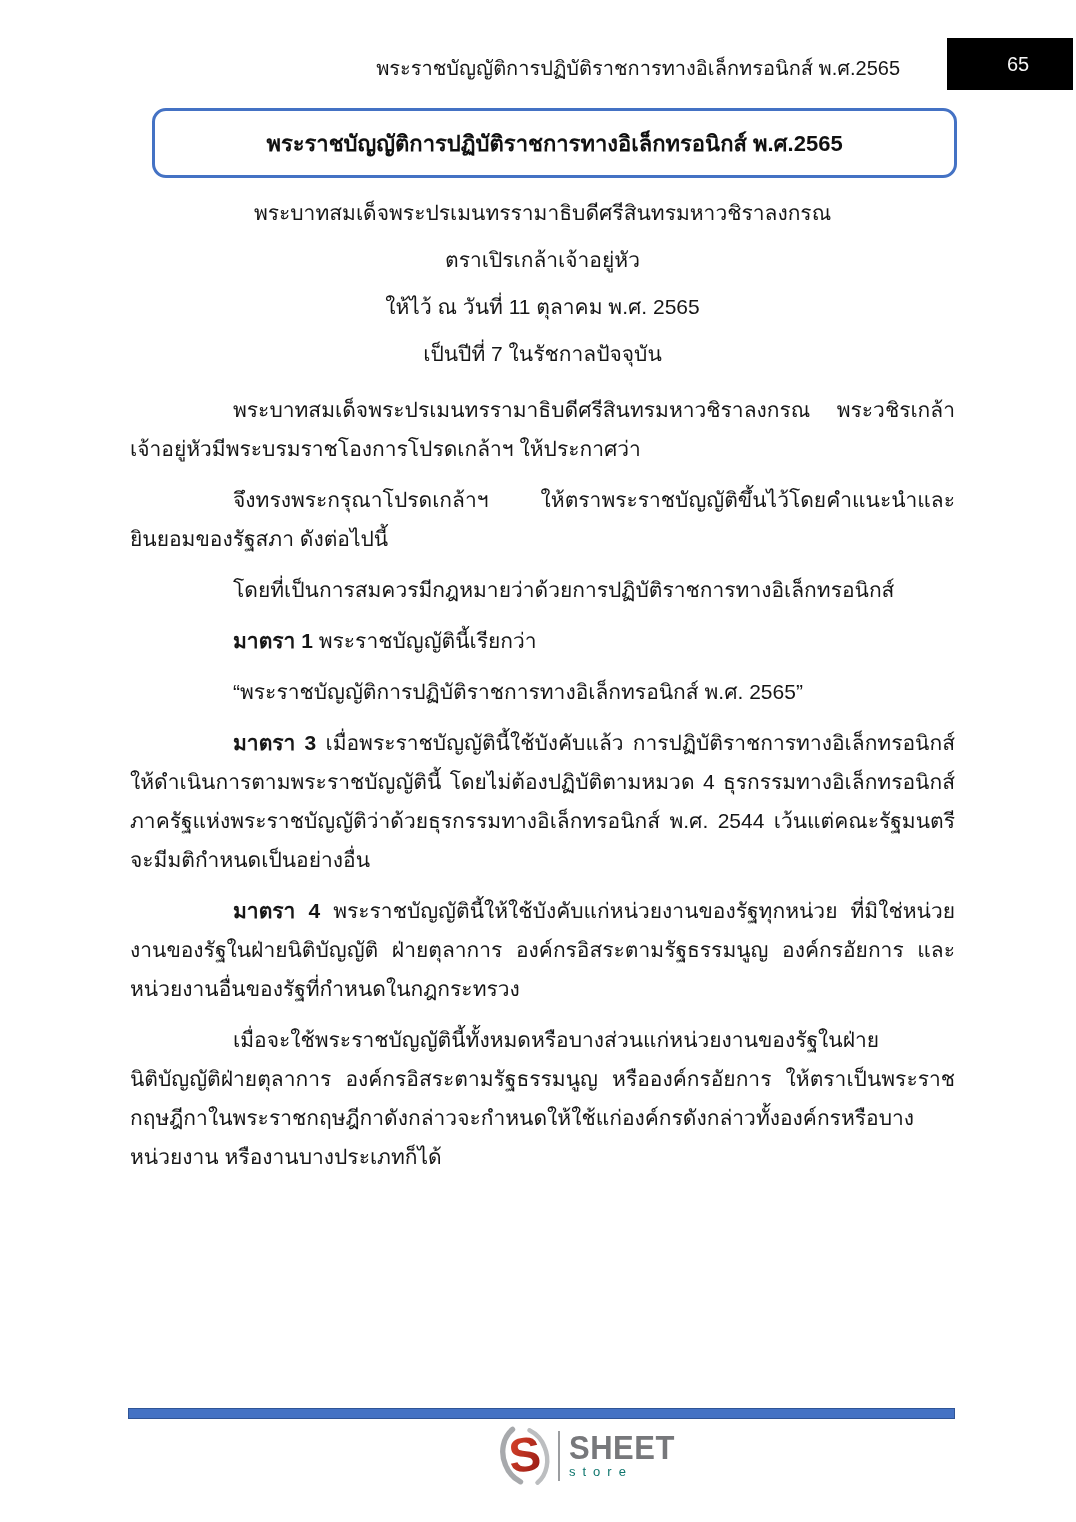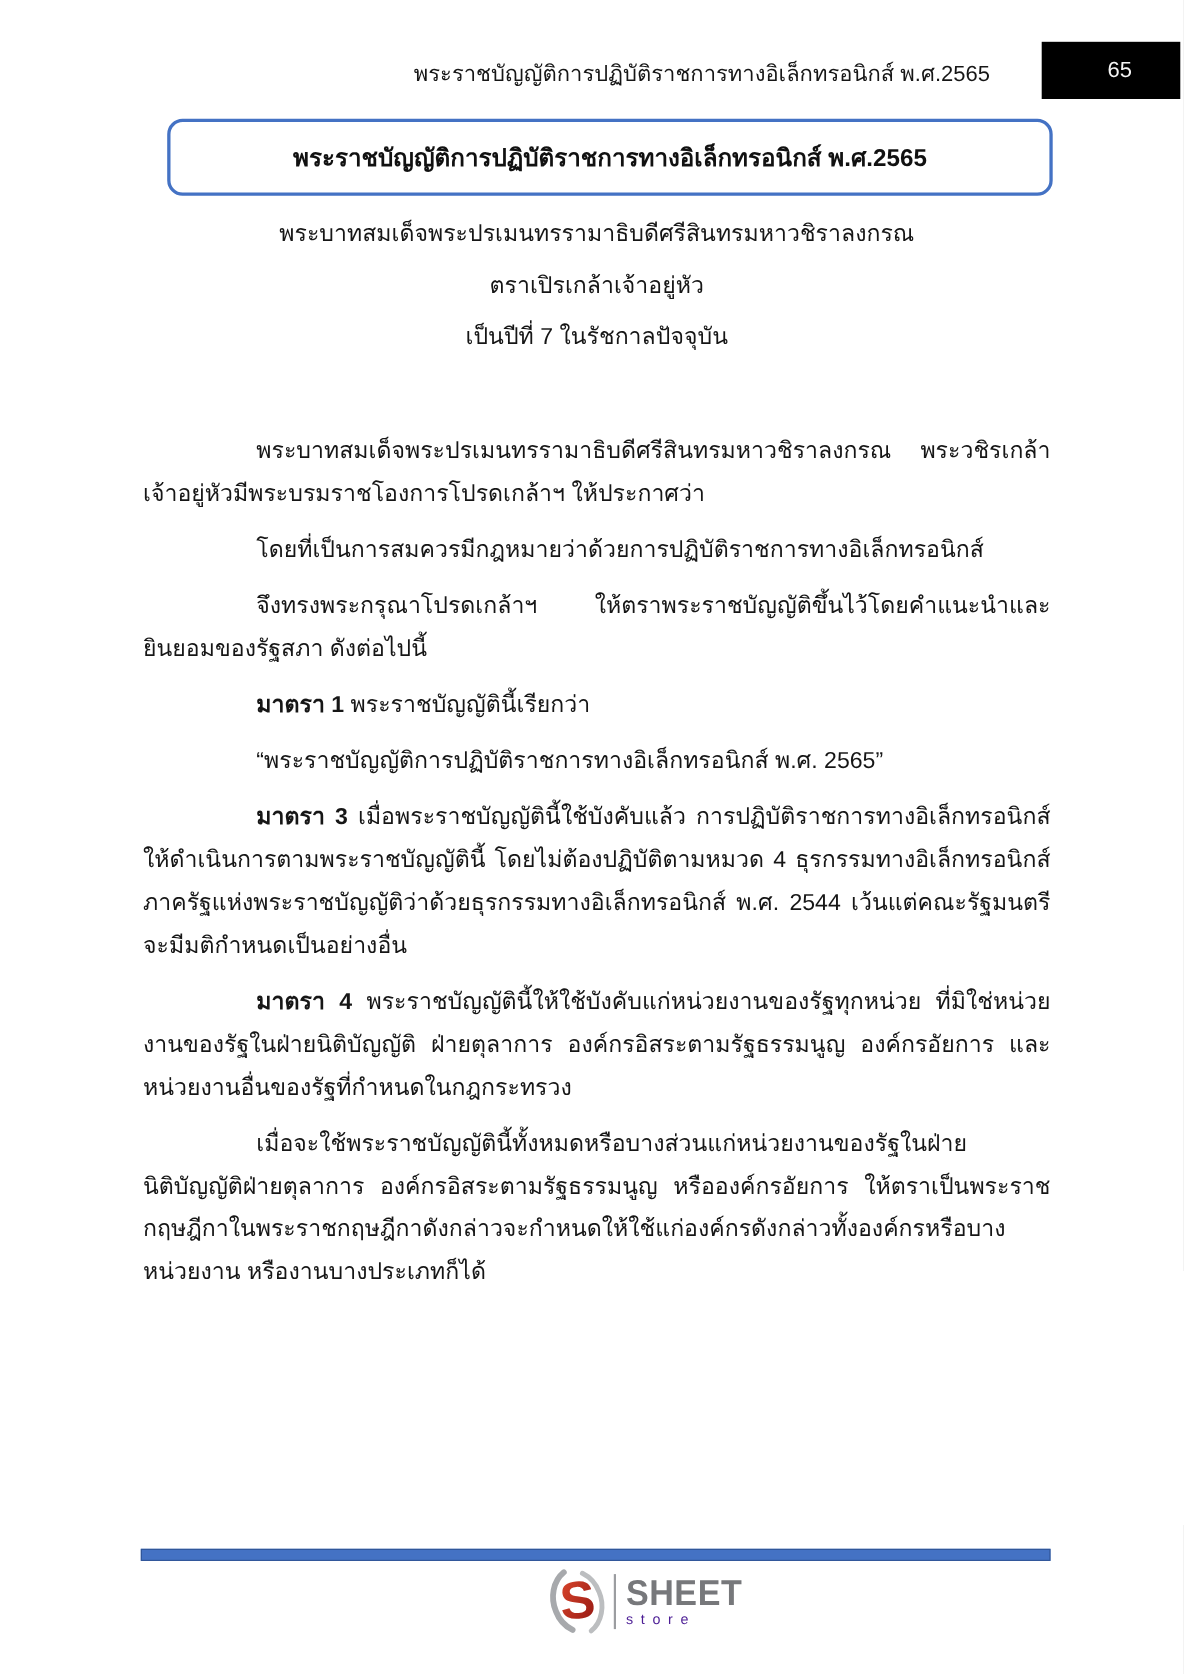--- a/index.html
+++ b/index.html
@@ -46,48 +46,49 @@
   .footer-logo {
     position:absolute; top:1424px; left:498px; display:flex; align-items:center;
   }
   .logo-icon { width:54px; height:64px; }
   .logo-divider { width:2px; height:50px; background:#9b9da0; margin:0 9px 0 6px; }
   .brand-name {
     font-size:31px; font-weight:bold; color:#77787b; letter-spacing:0.5px;
     line-height:30px; transform:scaleY(1.05);
   }
   .brand-sub {
-    font-size:13px; color:#4c1d95; letter-spacing:7px; margin-top:1px; line-height:14px;
+    font-size:13px; color:#0f766e; letter-spacing:7px; margin-top:1px; line-height:14px;
   }
 </style>
 </head>
 <body>
 
 <div class="page">
 
   <div class="header-title">พระราชบัญญัติการปฏิบัติราชการทางอิเล็กทรอนิกส์ พ.ศ.2565</div>
 
   <div class="page-badge">
     <span>65</span>
   </div>
 
   <div class="title-box">
     <span>พระราชบัญญัติการปฏิบัติราชการทางอิเล็กทรอนิกส์ พ.ศ.2565</span>
   </div>
 
   <div class="preamble">
     <p>พระบาทสมเด็จพระปรเมนทรรามาธิบดีศรีสินทรมหาวชิราลงกรณ</p>
     <p>ตราเปิรเกล้าเจ้าอยู่หัว</p>
+    <p>ให้ไว้ ณ วันที่ 11 ตุลาคม พ.ศ. 2565</p>
     <p>เป็นปีที่ 7 ในรัชกาลปัจจุบัน</p>
   </div>
 
   <div class="body-text">
     <p><span class="sec"></span><span>พระบาทสมเด็จพระปรเมนทรรามาธิบดีศรีสินทรมหาวชิราลงกรณ พระวชิรเกล้าเจ้าอยู่หัวมีพระบรมราชโองการโปรดเกล้าฯ ให้ประกาศว่า</span></p>
+    <p><span class="sec"></span><span>จึงทรงพระกรุณาโปรดเกล้าฯ ให้ตราพระราชบัญญัติขึ้นไว้โดยคำแนะนำและยินยอมของรัฐสภา ดังต่อไปนี้</span></p>
     <p><span class="sec"></span><span>โดยที่เป็นการสมควรมีกฎหมายว่าด้วยการปฏิบัติราชการทางอิเล็กทรอนิกส์</span></p>
-    <p><span class="sec"></span><span>จึงทรงพระกรุณาโปรดเกล้าฯ ให้ตราพระราชบัญญัติขึ้นไว้โดยคำแนะนำและยินยอมของรัฐสภา ดังต่อไปนี้</span></p>
     <p><span class="sec">มาตรา 1 </span><span>พระราชบัญญัตินี้เรียกว่า</span></p>
     <p><span class="sec"></span><span>“พระราชบัญญัติการปฏิบัติราชการทางอิเล็กทรอนิกส์ พ.ศ. 2565”</span></p>
     <p><span class="sec">มาตรา 3 </span><span>เมื่อพระราชบัญญัตินี้ใช้บังคับแล้ว การปฏิบัติราชการทางอิเล็กทรอนิกส์ให้ดำเนินการตามพระราชบัญญัตินี้ โดยไม่ต้องปฏิบัติตามหมวด 4 ธุรกรรมทางอิเล็กทรอนิกส์ภาครัฐแห่งพระราชบัญญัติว่าด้วยธุรกรรมทางอิเล็กทรอนิกส์ พ.ศ. 2544 เว้นแต่คณะรัฐมนตรีจะมีมติกำหนดเป็นอย่างอื่น</span></p>
     <p><span class="sec">มาตรา 4 </span><span>พระราชบัญญัตินี้ให้ใช้บังคับแก่หน่วยงานของรัฐทุกหน่วย ที่มิใช่หน่วยงานของรัฐในฝ่ายนิติบัญญัติ ฝ่ายตุลาการ องค์กรอิสระตามรัฐธรรมนูญ องค์กรอัยการ และหน่วยงานอื่นของรัฐที่กำหนดในกฎกระทรวง</span></p>
     <p><span class="sec"></span><span>เมื่อจะใช้พระราชบัญญัตินี้ทั้งหมดหรือบางส่วนแก่หน่วยงานของรัฐในฝ่ายนิติบัญญัติฝ่ายตุลาการ องค์กรอิสระตามรัฐธรรมนูญ หรือองค์กรอัยการ ให้ตราเป็นพระราชกฤษฎีกาในพระราชกฤษฎีกาดังกล่าวจะกำหนดให้ใช้แก่องค์กรดังกล่าวทั้งองค์กรหรือบางหน่วยงาน หรืองานบางประเภทก็ได้</span></p>
   </div>
 
   <div class="footer-bar"></div>
 
   <div class="footer-logo">

